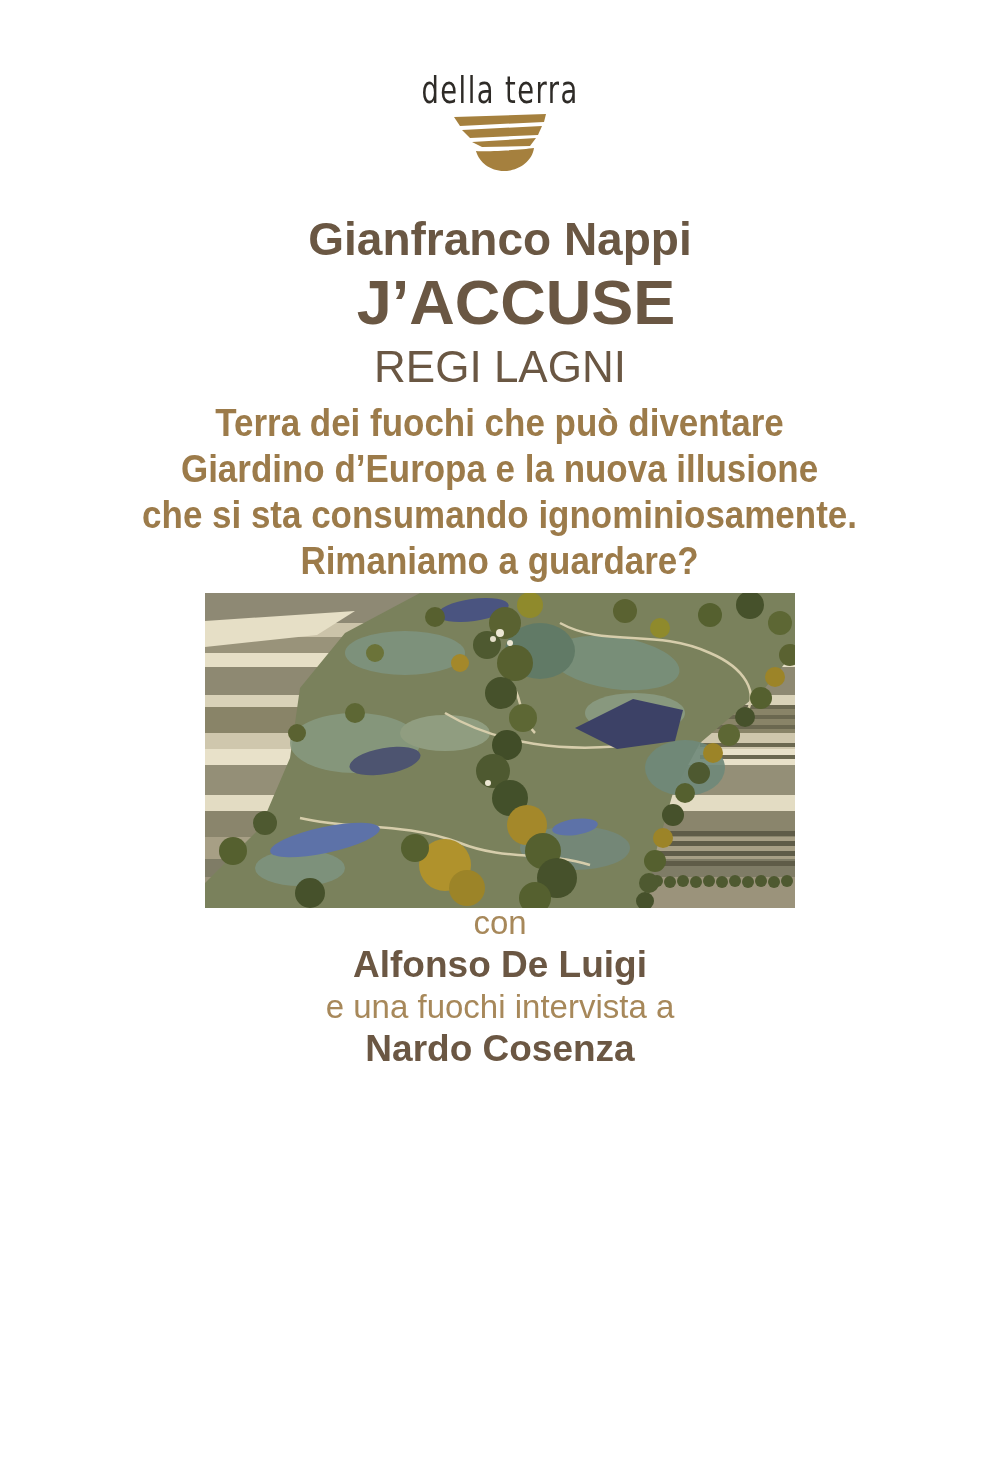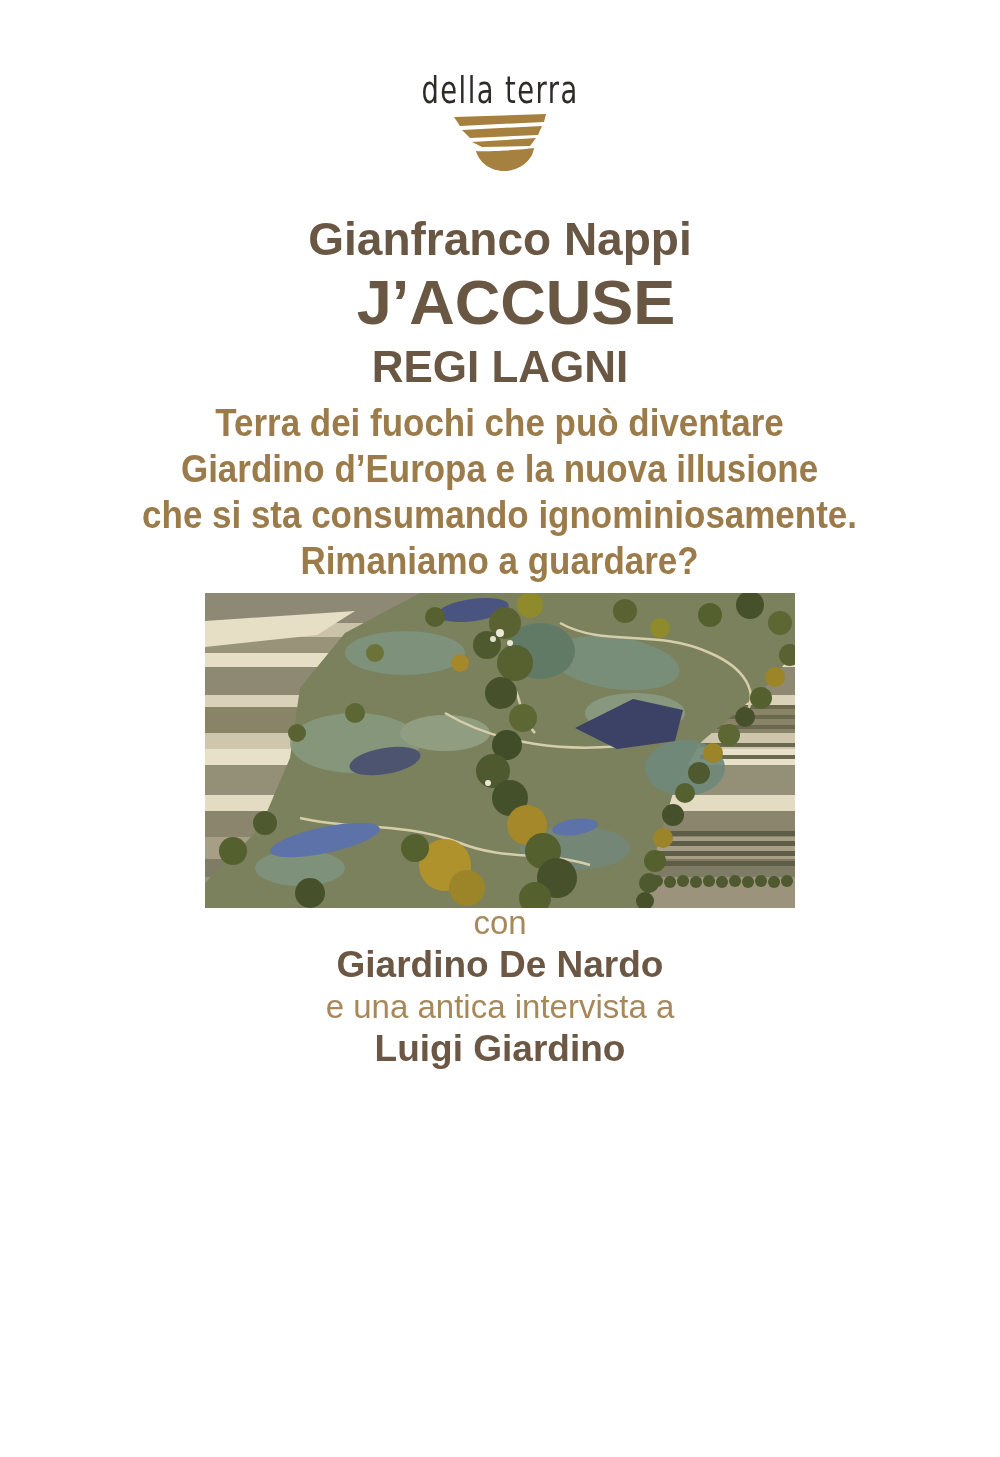--- a/index.html
+++ b/index.html
@@ -23,21 +23,21 @@
     color: #2e2b27;
     transform: scaleX(0.72);
     transform-origin: center;
     letter-spacing: 2px;
   }
   .series-bowl { display: block; margin: 2px auto 0 auto; }
 
   
   .author  { top: 206px; font-size: 46px; font-weight: bold; color: #6a5743; line-height: 50px; margin-top: 8px; }
   .title   { top: 268px; font-size: 63px; font-weight: bold; color: #6a5743; line-height: 68px; margin-left: 16px; }
-  .subtitle{ top: 342px; font-size: 44px; font-weight: bold; color: #6a5743; line-height: 50px; }
+  .subtitle{ top: 342px; font-size: 44px; font-weight: normal; color: #6a5743; line-height: 50px; }
 
   .tagline { top: 400px; color: #9c7b4a; font-weight: bold; font-size: 38px; line-height: 46px; }
   .tagline-inner { display: inline-block; transform: scaleX(0.92); transform-origin: center; }
 
   
   .cover-photo { position: absolute; left: 205px; top: 593px; }
 
   
   .contributors { top: 902px; color: #a7885a; font-size: 33px; line-height: 42px; }
   .contrib-name { color: #6b5743; font-weight: bold; font-size: 37px; line-height: 42px; }
@@ -206,23 +206,23 @@
 
       <circle cx="295" cy="40" r="4" fill="#ece7d3"></circle>
         <circle cx="305" cy="50" r="3" fill="#ece7d3"></circle>
       <circle cx="288" cy="46" r="3" fill="#e4dfc9"></circle>
         <circle cx="283" cy="190" r="3" fill="#ece7d3"></circle>
     </g>
   </svg>
 
   <div class="centered contributors">
     <div>con</div>
-    <div class="contrib-name">Giardino De Nardo</div>
-    <div>e una antica intervista a</div>
-    <div class="contrib-name">Luigi Giardino</div>
+    <div class="contrib-name">Alfonso De Luigi</div>
+    <div>e una fuochi intervista a</div>
+    <div class="contrib-name">Nardo Cosenza</div>
   </div>
 
   <svg class="publisher-logo" width="168" height="200" viewBox="0 0 168 200" role="img" aria-label="INFINITI">
     <g stroke="#94846f" stroke-width="1.4" fill="none">
 
       <path d="M12,4 V170"></path>
       <path d="M42,4 V148"></path>
       <path d="M76,4 V148"></path>
       <path d="M104,4 V148"></path>
       <path d="M112,4 V148"></path>

